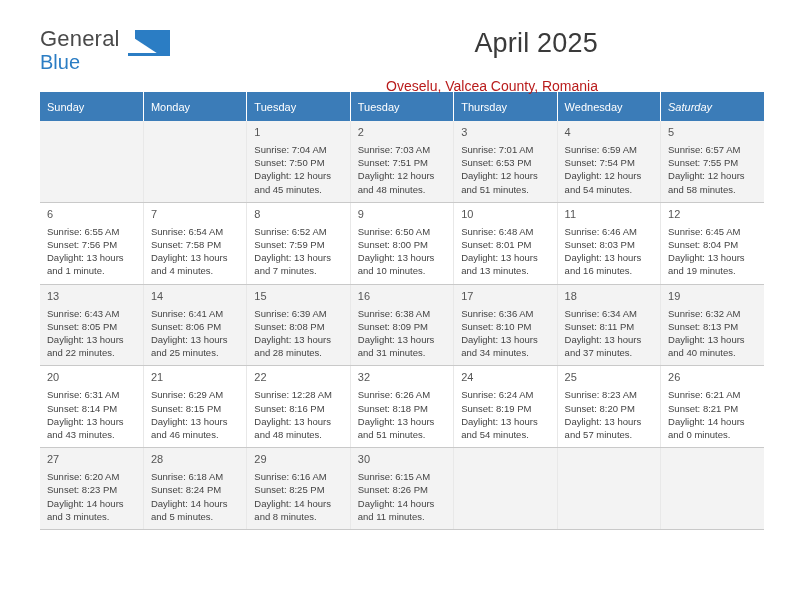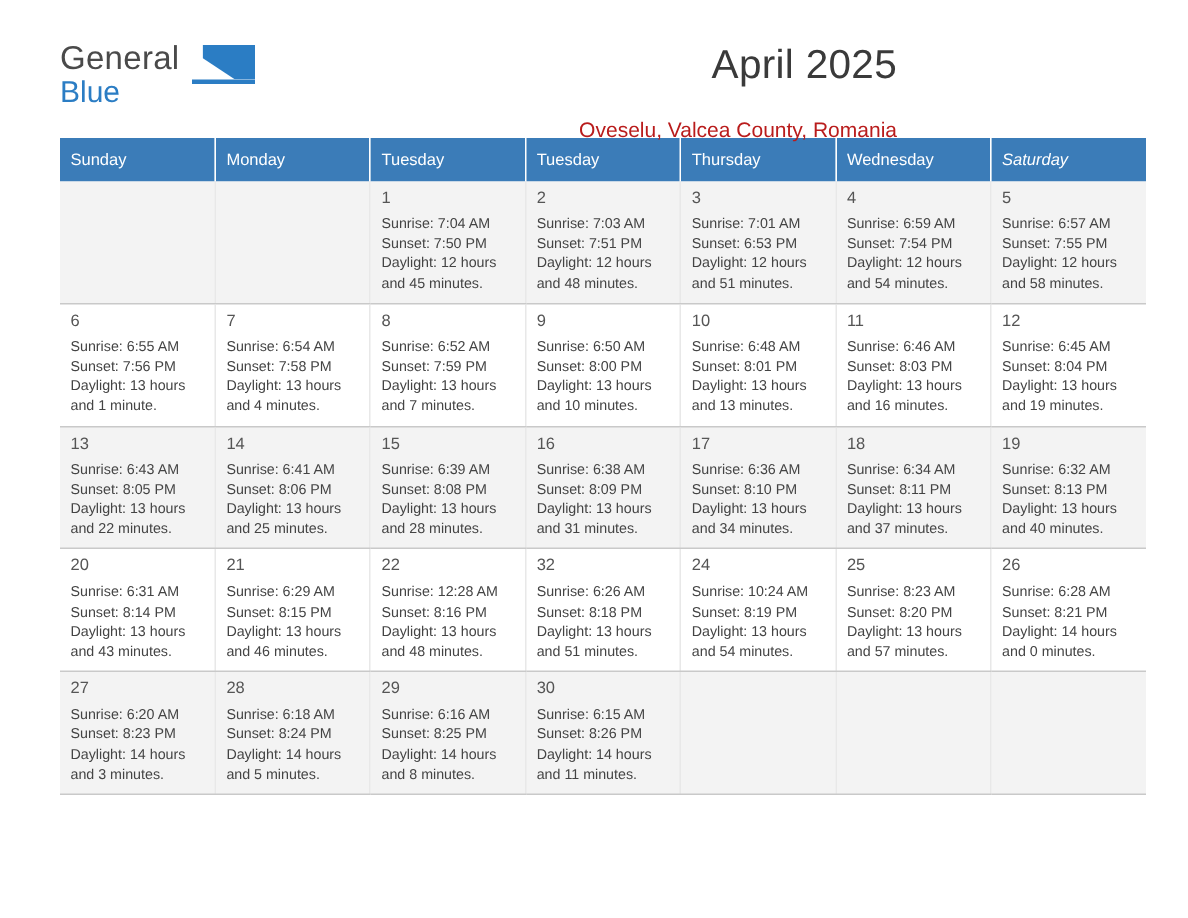--- a/index.html
+++ b/index.html
@@ -429,21 +429,21 @@
                 <div>Sunset: 8:18 PM</div>
                 <div>Daylight: 13 hours</div>
                 <div>and 51 minutes.</div>
               </div>
             </div>
           </td>
           <td>
             <div class="cell-inner">
               <div class="daynum">24</div>
               <div class="info">
-                <div>Sunrise: 10:24 AM</div>
+                <div>Sunrise: 6:24 AM</div>
                 <div>Sunset: 8:19 PM</div>
                 <div>Daylight: 13 hours</div>
                 <div>and 54 minutes.</div>
               </div>
             </div>
           </td>
           <td>
             <div class="cell-inner">
               <div class="daynum">25</div>
               <div class="info">
@@ -451,21 +451,21 @@
                 <div>Sunset: 8:20 PM</div>
                 <div>Daylight: 13 hours</div>
                 <div>and 57 minutes.</div>
               </div>
             </div>
           </td>
           <td>
             <div class="cell-inner">
               <div class="daynum">26</div>
               <div class="info">
-                <div>Sunrise: 6:28 AM</div>
+                <div>Sunrise: 6:21 AM</div>
                 <div>Sunset: 8:21 PM</div>
                 <div>Daylight: 14 hours</div>
                 <div>and 0 minutes.</div>
               </div>
             </div>
           </td>
         </tr>
         <tr class="shaded">
           <td>
             <div class="cell-inner">

